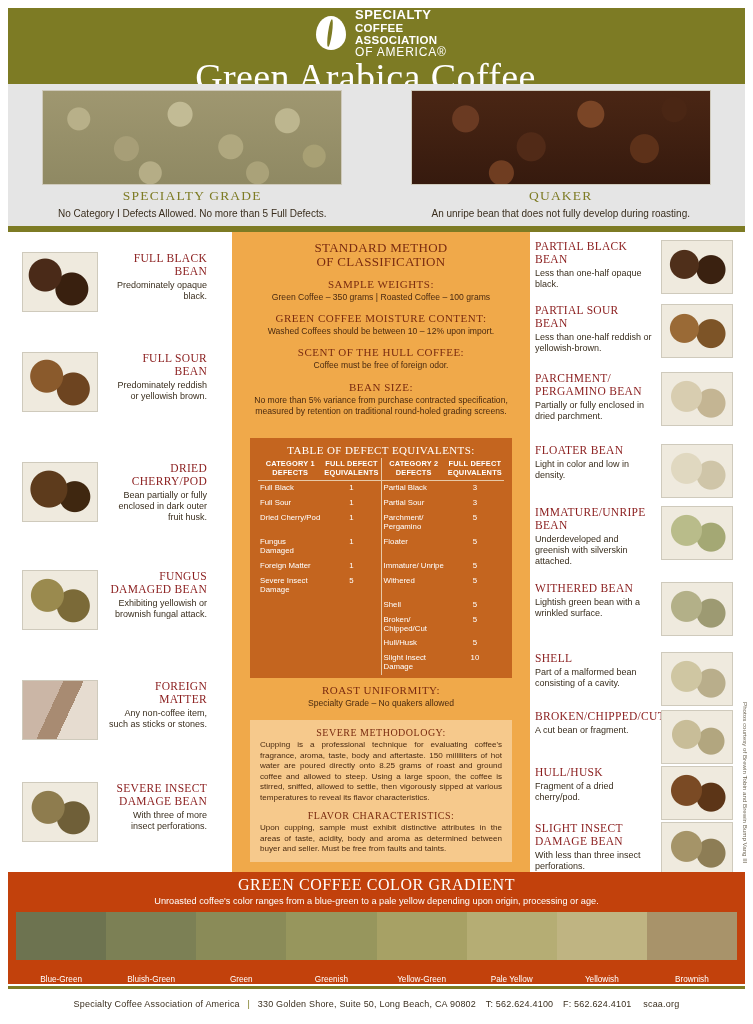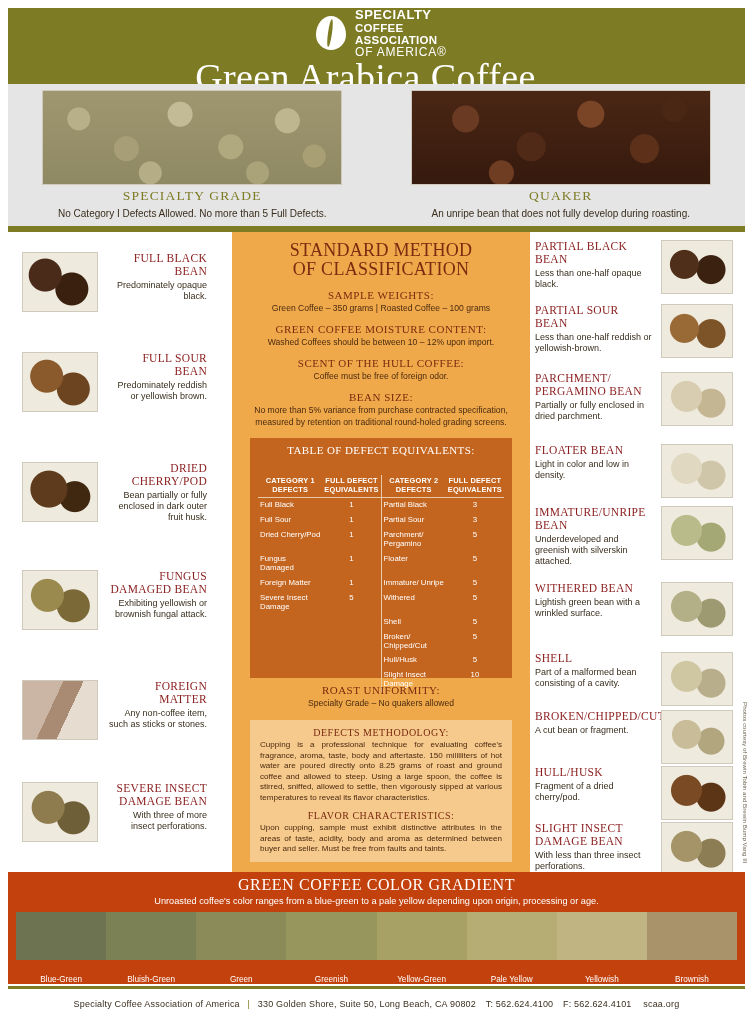--- a/index.html
+++ b/index.html
@@ -101,32 +101,32 @@
   .col-right .lbl{margin-left:0;margin-right:8px;width:118px;text-align:left;}
   .col-right .thumb{margin-left:0;width:72px;flex:0 0 72px;height:54px;}
 
   
   .center{
     position:absolute;left:224px;top:0;width:298px;height:640px;background:#f0a94a;
     box-shadow:0 0 0 0 #fff;
   }
   .c-title{
     text-align:center;color:#7a2b10;font-family:"Liberation Serif",serif;
-    font-size:18px;line-height:1.08;padding-top:9px;letter-spacing:.3px;
+    font-size:13px;line-height:1.08;padding-top:9px;letter-spacing:.3px;
   }
   .c-block{text-align:center;margin-top:9px;padding:0 14px;}
   .c-h{color:#7a2b10;font-family:"Liberation Serif",serif;font-size:11px;letter-spacing:.5px;}
   .c-t{color:#4a2a10;font-size:8.6px;line-height:1.3;margin-top:2px;}
 
   .defect-box{
     position:absolute;left:18px;top:206px;width:262px;height:240px;background:#c4651f;
     color:#fff;padding:6px 8px;box-sizing:border-box;
   }
   .defect-title{text-align:center;font-family:"Liberation Serif",serif;font-size:11px;letter-spacing:.4px;}
-  table.defects{width:100%;border-collapse:collapse;margin-top:19px;}
+  table.defects{width:100%;border-collapse:collapse;margin-top:2px;}
   table.defects th{
     font-size:7.4px;line-height:1.15;color:#fff;font-weight:bold;letter-spacing:.2px;
     border-bottom:1px solid #e8c9a6;padding:2px 2px 3px;vertical-align:bottom;
   }
   table.defects td{
     font-size:7.8px;color:#fff;padding:3px 2px;vertical-align:top;line-height:1.15;
   }
   table.defects td.num{text-align:center;}
   table.defects .sep{border-left:1px solid #e8c9a6;}
 
@@ -352,21 +352,21 @@
           </tbody>
         </table>
       </div>
 
       <div class="roast">
         <div class="c-h">ROAST UNIFORMITY:</div>
         <div class="c-t">Specialty Grade – No quakers allowed</div>
       </div>
 
       <div class="cupping">
-        <div class="c-h" style="text-align:center">DEFECTS METHODOLOGY:</div>
+        <div class="c-h" style="text-align:center">SEVERE METHODOLOGY:</div>
         <div class="c-t">Cupping is a professional technique for evaluating coffee's fragrance, aroma, taste, body and aftertaste. 150 milliliters of hot water are poured directly onto 8.25 grams of roast and ground coffee and allowed to steep. Using a large spoon, the coffee is stirred, sniffed, allowed to settle, then vigorously sipped at various temperatures to reveal its flavor characteristics.</div>
         <div class="c-h" style="text-align:center;margin-top:7px">FLAVOR CHARACTERISTICS:</div>
         <div class="c-t">Upon cupping, sample must exhibit distinctive attributes in the areas of taste, acidity, body and aroma as determined between buyer and seller. Must be free from faults and taints.</div>
       </div>
     </div>
 
     <div class="col-right">
 
       <div class="right-item" style="top:8px;">
         <div class="lbl">

